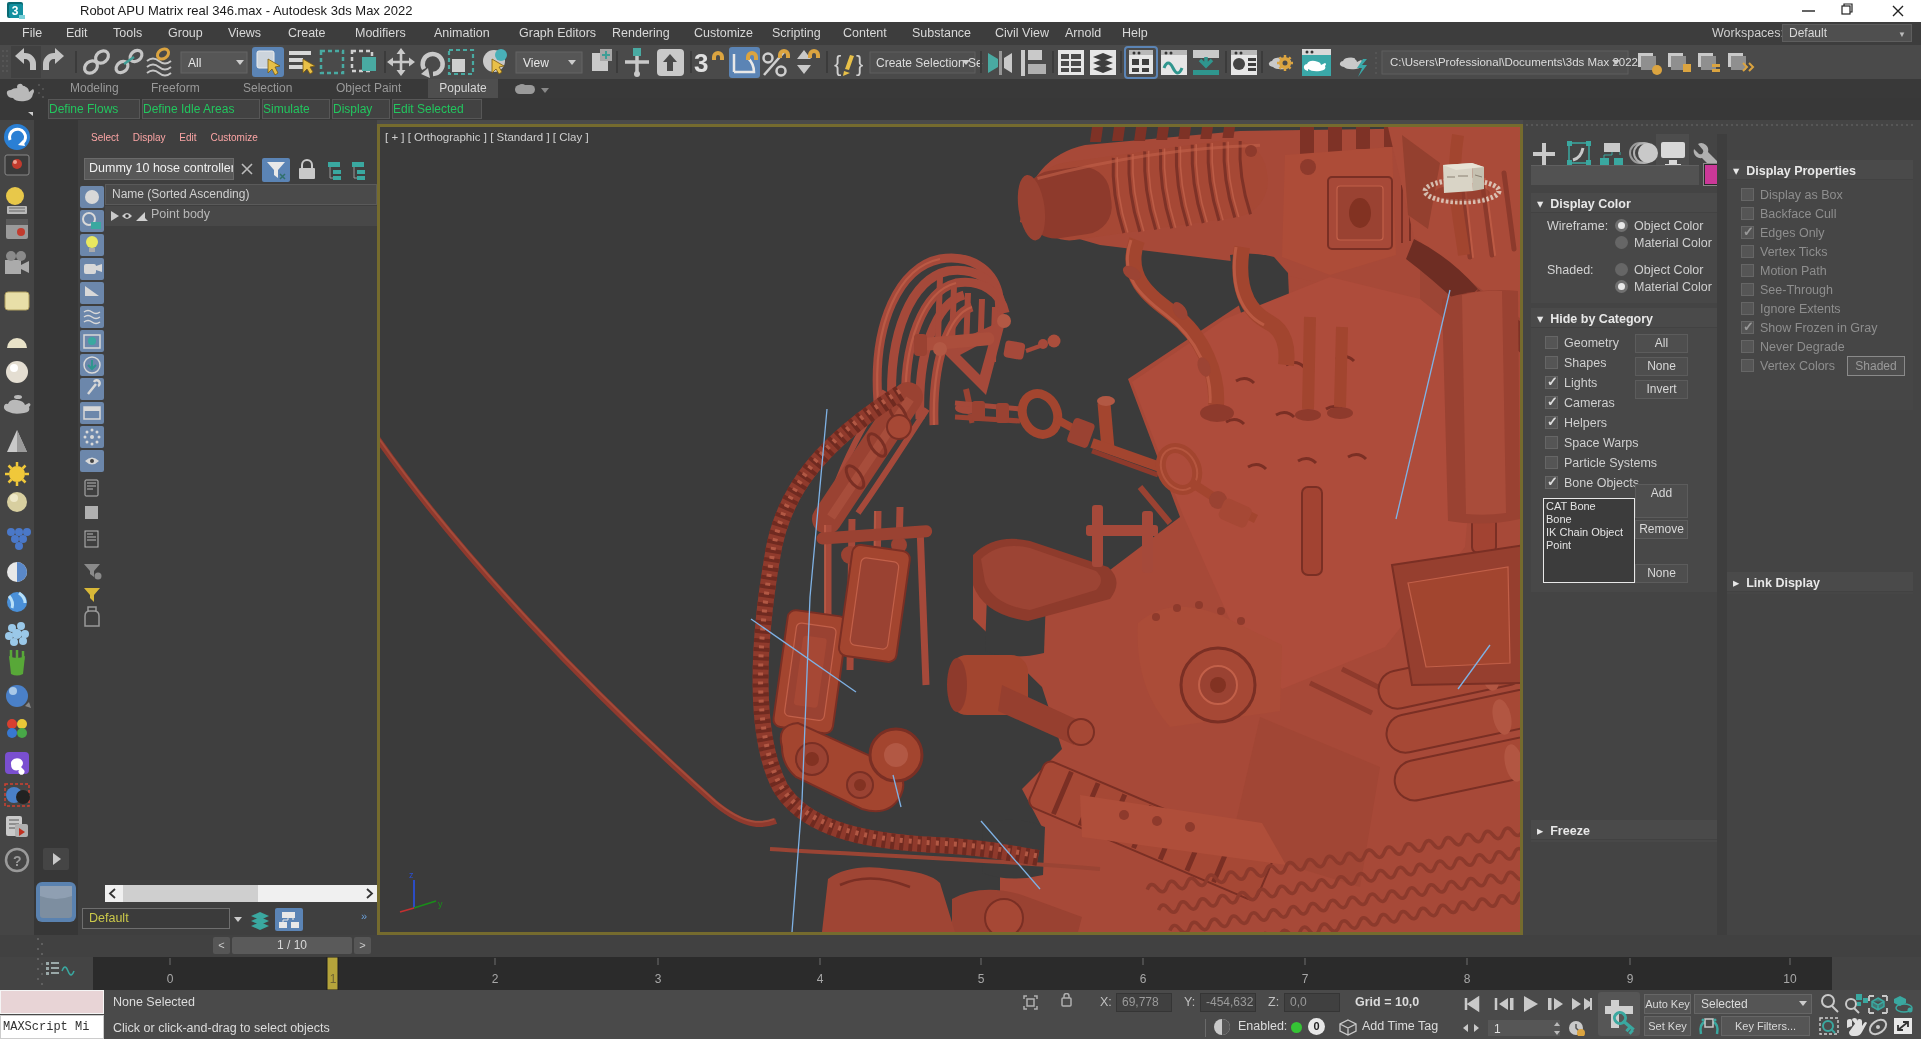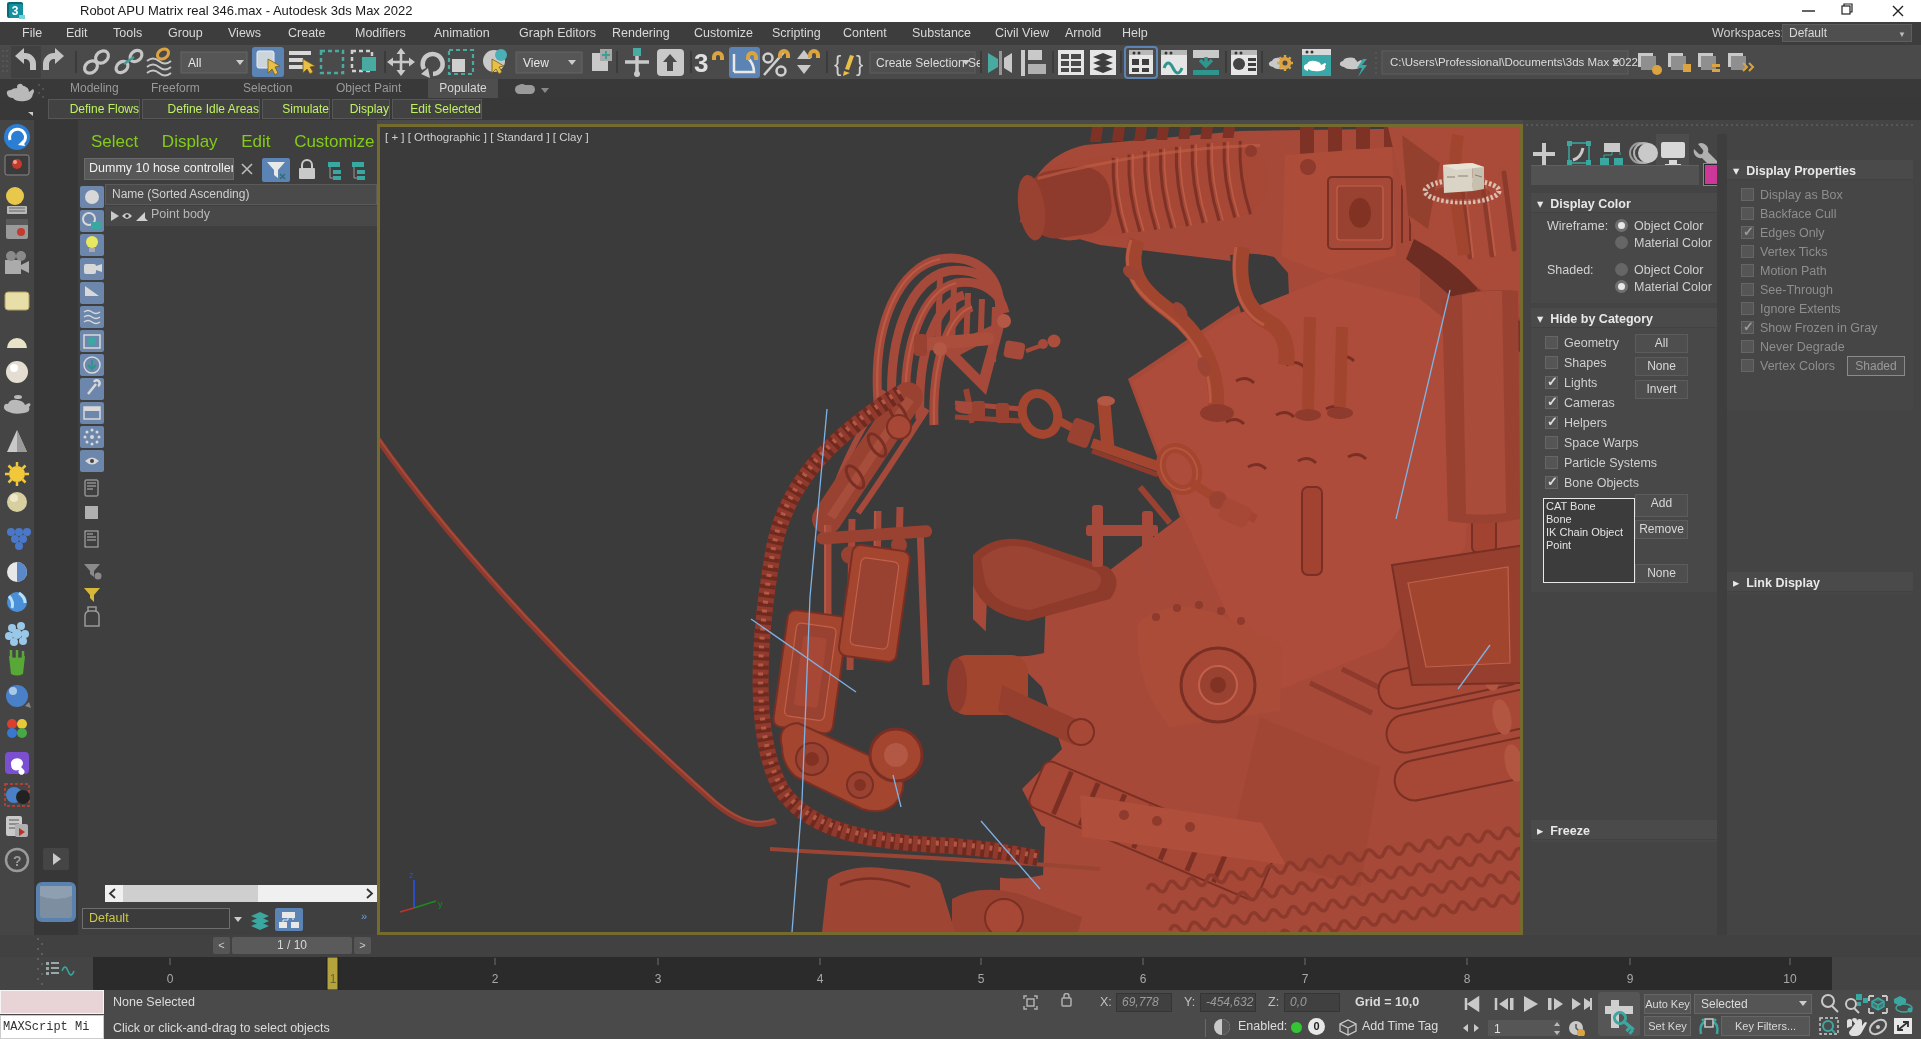--- a/index.html
+++ b/index.html
@@ -5,21 +5,21 @@
 html,body{width:1921px;height:1039px;overflow:hidden;background:#4a4a4a;}
 .abs{position:absolute;}
 #title{left:0;top:0;width:1921px;height:22px;background:#ffffff;color:#1a1a1a;font-size:13px;}
 #title .txt{position:absolute;left:40px;top:3px;margin-left:40px;}
 #menubar{left:0;top:22px;width:1921px;height:23px;background:#3d3d3d;color:#d9d9d9;font-size:12.5px;}
 .mi{position:absolute;top:4px;}
 #toolbar{left:0;top:45px;width:1921px;height:34px;background:#474747;}
 #rtabs{left:0;top:79px;width:1921px;height:19px;background:#393939;color:#999;font-size:12px;}
 #rbtns{left:0;top:98px;width:1921px;height:22px;background:#383838;}
 .rtab{position:absolute;top:2px;}
-.rbtn{position:absolute;top:1px;height:20px;background:#424242;border:1px solid #575757;color:#bef264;font-size:12px;text-align:right;line-height:18px;}
+.rbtn{position:absolute;top:1px;height:20px;background:#424242;border:1px solid #575757;color:#22c55e;font-size:12px;text-align:left;line-height:18px;}
 #lstrip{left:0;top:120px;width:34px;height:815px;background:#454545;}
 #lgap{left:34px;top:120px;width:44px;height:815px;background:#373737;}
 #explorer{left:78px;top:120px;width:299px;height:815px;background:#3f3f3f;}
 #viewport{left:377px;top:124px;width:1146px;height:811px;background:#756b2e;}
 #vpinner{left:380px;top:127px;width:1140px;height:805px;background:#3a3a3a;overflow:hidden;}
 #vplabel{left:385px;top:131px;color:#cfcfcf;font-size:11.5px;}
 #rpanel{left:1523px;top:120px;width:398px;height:833px;background:#444444;}
 #sliderrow{left:0;top:935px;width:1921px;height:22px;background:#414141;}
 #rulerrow{left:0;top:957px;width:1921px;height:33px;background:#444444;}
 #ruler{left:93px;top:957px;width:1739px;height:33px;background:#2b2b2b;}
@@ -27,21 +27,21 @@
 .chk{width:13px;height:13px;background:#555;border:1px solid #666;display:inline-block;vertical-align:-2px;margin-right:6px;position:relative;}
 .ck:after{content:"✓";position:absolute;left:1px;top:-3px;color:#ddd;font-size:13px;font-weight:bold;}
 .gck:after{content:"✓";position:absolute;left:1px;top:-3px;color:#999;font-size:13px;font-weight:bold;}
 .btn{background:#4e4e4e;border:1px solid #5c5c5c;color:#d8d8d8;font-size:12px;text-align:center;}
 .rollout{position:absolute;background:#484848;color:#cfcfcf;font-size:12.5px;}
 .rhead{height:20px;color:#e8e8e8;font-size:12.5px;padding:3px 0 0 6px;background:#4a4a4a;border-bottom:1px solid #424242;}
 .radio{width:13px;height:13px;border-radius:50%;background:#666;display:inline-block;vertical-align:-2px;position:relative;}
 .radio.sel{background:#707070;}
 .radio.sel:after{content:"";position:absolute;left:3px;top:3px;width:7px;height:7px;border-radius:50%;background:#e8e8e8;}
 .gitem{position:absolute;left:14px;color:#8e8e8e;font-size:12.5px;}
-.fld{height:19px;background:#404040;border:1px solid #353535;color:#9a9a9a;font-size:12px;padding:1px 5px;font-style:italic;}
+.fld{height:19px;background:#404040;border:1px solid #353535;color:#9a9a9a;font-size:12px;padding:1px 5px;}
 </style></head>
 <body>
 <div class="abs" id="title">
     <span class="txt">Robot APU Matrix real 346.max - Autodesk 3ds Max 2022</span>
 <svg class="abs" style="left:7px;top:2px" width="20" height="19">
       <rect x="0" y="0" width="16" height="16" rx="2" fill="#0a6a73"></rect>
       <rect x="2" y="2" width="14" height="14" rx="2" fill="#1490a0"></rect>
       <text x="8" y="13" font-size="12" font-weight="bold" fill="#fff" text-anchor="middle">3</text>
       <rect x="12" y="13" width="6" height="4" fill="#7ad0d8"></rect>
     </svg>
@@ -397,21 +397,21 @@
     </svg></div>
 <div class="abs" id="lgap">
 <rect><svg width="44" height="815">
 <rect x="9" y="728" width="26" height="22" rx="2" fill="#454545"></rect>
         <path d="M19,733 l8,6 -8,6 z" fill="#c9c9c9"></path>
 <rect x="2" y="762" width="40" height="40" rx="6" fill="#5a82b0"></rect>
         <rect x="6" y="766" width="32" height="32" rx="3" fill="#7d8ea0"></rect>
         <path d="M6,766 h32 v10 q-16,6 -32,0 z" fill="#93a4b6" opacity="0.8"></path>
 </svg></rect></div>
 <div class="abs" id="explorer">
-<div class="abs" style="left:13px;top:12px;color:#84cc16;font-size:17px">Select&nbsp;&nbsp;&nbsp;&nbsp;&nbsp;Display&nbsp;&nbsp;&nbsp;&nbsp;&nbsp;Edit&nbsp;&nbsp;&nbsp;&nbsp;&nbsp;Customize</div>
+<div class="abs" style="left:13px;top:12px;color:#fca5a5;font-size:10px">Select&nbsp;&nbsp;&nbsp;&nbsp;&nbsp;Display&nbsp;&nbsp;&nbsp;&nbsp;&nbsp;Edit&nbsp;&nbsp;&nbsp;&nbsp;&nbsp;Customize</div>
 <div class="abs" style="left:6px;top:38px;width:150px;height:22px;background:#585858;border:1px solid #6a6a6a;color:#f0f0f0;font-size:12.5px;padding:2px 4px;white-space:nowrap;overflow:hidden">Dummy 10 hose controller p</div>
 <svg class="abs" style="left:158px;top:38px" width="220" height="24">
 <path d="M6,6 l10,10 M16,6 l-10,10" stroke="#bbb" stroke-width="1.6"></path>
 <rect x="26" y="0" width="28" height="24" rx="2" fill="#5b84b5"></rect>
       <path d="M31,4 h18 l-7,8 v8 l-4,-3 v-5 z" fill="#e8e8e8"></path>
       <path d="M44,16 l5,5 M49,16 l-5,5" stroke="#30706a" stroke-width="1.5"></path>
 <path d="M66,10 v-3 a5,5 0 0 1 10,0 v3" stroke="#c9c9c9" stroke-width="2" fill="none"></path>
       <rect x="63" y="10" width="16" height="11" rx="1" fill="#c9c9c9"></rect>
 <g fill="#3aa8a0">
         <rect x="92" y="4" width="12" height="5"></rect>
@@ -960,21 +960,21 @@
  <div class="abs" style="left:14px;top:68px"><span class="chk ck"></span>Lights</div>
  <div class="abs" style="left:14px;top:88px"><span class="chk ck"></span>Cameras</div>
  <div class="abs" style="left:14px;top:108px"><span class="chk ck"></span>Helpers</div>
  <div class="abs" style="left:14px;top:128px"><span class="chk"></span>Space Warps</div>
  <div class="abs" style="left:14px;top:148px"><span class="chk"></span>Particle Systems</div>
  <div class="abs" style="left:14px;top:168px"><span class="chk ck"></span>Bone Objects</div>
  <div class="btn abs" style="left:104px;top:26px;width:53px;height:19px;line-height:17px">All</div>
  <div class="btn abs" style="left:104px;top:49px;width:53px;height:19px;line-height:17px">None</div>
  <div class="btn abs" style="left:104px;top:72px;width:53px;height:19px;line-height:17px">Invert</div>
  <div class="abs" style="left:12px;top:190px;width:92px;height:85px;background:#3c3c3c;border:1px solid #e8e8e8;color:#e4e4e4;font-size:11px;line-height:13px;padding:1px 2px">CAT Bone<br>Bone<br>IK Chain Object<br>Point</div>
- <div class="btn abs" style="left:104px;top:186px;width:53px;height:23px;line-height:17px">Add</div>
+ <div class="btn abs" style="left:104px;top:176px;width:53px;height:34px;line-height:17px">Add</div>
  <div class="btn abs" style="left:104px;top:212px;width:53px;height:19px;line-height:17px">Remove</div>
  <div class="btn abs" style="left:104px;top:256px;width:53px;height:19px;line-height:17px">None</div>
 </div>
 <div class="rollout" style="left:8px;top:700px;width:186px;height:22px">
  <div class="rhead">▸&nbsp;&nbsp;<b>Freeze</b></div>
 </div>
 <div class="abs" style="left:194px;top:14px;width:10px;height:820px;background:#3e3e3e"></div>
 <div class="rollout" style="left:204px;top:40px;width:186px;height:250px;background:#464646">
  <div class="rhead">▾&nbsp;&nbsp;<b>Display Properties</b></div>
  <div class="gitem" style="top:28px"><span class="chk"></span>Display as Box</div>

